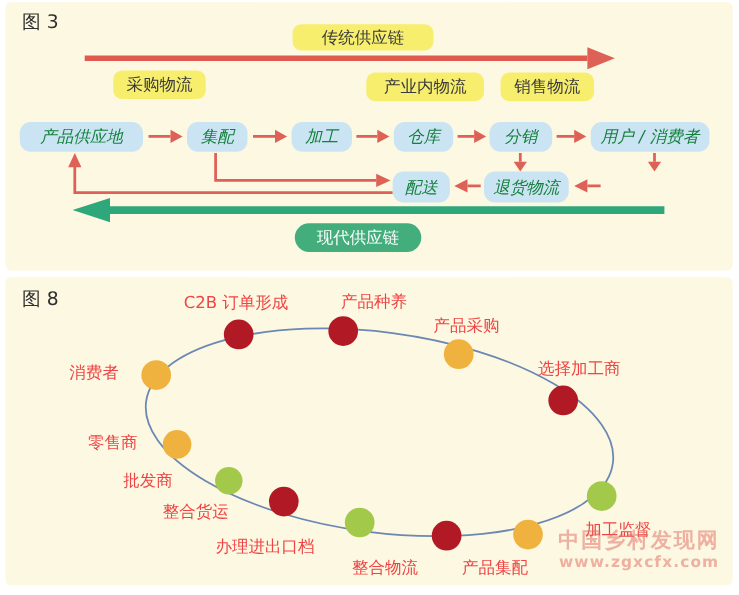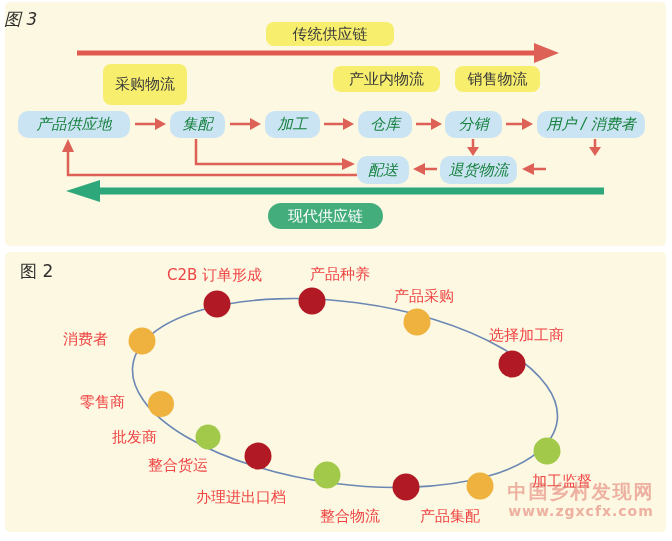--- a/index.html
+++ b/index.html
@@ -108,41 +108,41 @@
       <circle class="dot" cx="480" cy="486" r="13.5" fill="#f0b23e"></circle>
       <circle class="dot" cx="406" cy="487" r="13.5" fill="#b11a24"></circle>
       <circle class="dot" cx="327" cy="475" r="13.5" fill="#a2c94a"></circle>
       <circle class="dot" cx="258" cy="456" r="13.5" fill="#b11a24"></circle>
       <circle class="dot" cx="208" cy="437" r="12.5" fill="#a2c94a"></circle>
       <circle class="dot" cx="161" cy="404" r="13" fill="#f0b23e"></circle>
       <circle class="dot" cx="142" cy="341" r="13.5" fill="#f0b23e"></circle>
     </g>
   </svg>
 
-  <div class="fig-title" style="left:4px;top:8px;font-style:italic;">图 3</div>
+  <div class="fig-title" style="left:20px;top:8px;">图 3</div>
 
   <div class="pill" style="left:266px;top:22px;width:128px;height:24px;">传统供应链</div>
 
-  <div class="pill" style="left:103px;top:64px;width:84px;height:41px;">采购物流</div>
+  <div class="pill" style="left:103px;top:64px;width:84px;height:26px;">采购物流</div>
   <div class="pill" style="left:333px;top:66px;width:107px;height:26px;">产业内物流</div>
   <div class="pill" style="left:455px;top:66px;width:85px;height:26px;">销售物流</div>
 
   <div class="node" style="left:18px;top:111px;width:112px;height:27px;">产品供应地</div>
   <div class="node" style="left:170px;top:111px;width:55px;height:27px;">集配</div>
   <div class="node" style="left:265px;top:111px;width:55px;height:27px;">加工</div>
   <div class="node" style="left:445px;top:111px;width:57px;height:27px;">分销</div>
   <div class="node" style="left:358px;top:111px;width:54px;height:27px;">仓库</div>
   <div class="node" style="left:537px;top:111px;width:108px;height:27px;">用户 / 消费者</div>
 
   <div class="node" style="left:357px;top:156px;width:52px;height:28px;">配送</div>
   <div class="node" style="left:440px;top:156px;width:77px;height:28px;">退货物流</div>
 
   <div class="banner-green" style="left:268px;top:203px;width:115px;height:26px;">现代供应链</div>
 
-  <div class="fig-title" style="left:20px;top:260px;">图 2</div>
+  <div class="fig-title" style="left:20px;top:260px;">图 8</div>
 
   <div class="cycle-label" style="left:167px;top:266px;">C2B 订单形成</div>
   <div class="cycle-label" style="left:310px;top:265px;">产品种养</div>
   <div class="cycle-label" style="left:394px;top:287px;">产品采购</div>
   <div class="cycle-label" style="left:489px;top:326px;">选择加工商</div>
   <div class="cycle-label" style="left:532px;top:472px;">加工监督</div>
   <div class="cycle-label" style="left:420px;top:507px;">产品集配</div>
   <div class="cycle-label" style="left:320px;top:507px;">整合物流</div>
   <div class="cycle-label" style="left:196px;top:488px;">办理进出口档</div>
   <div class="cycle-label" style="left:148px;top:456px;">整合货运</div>

